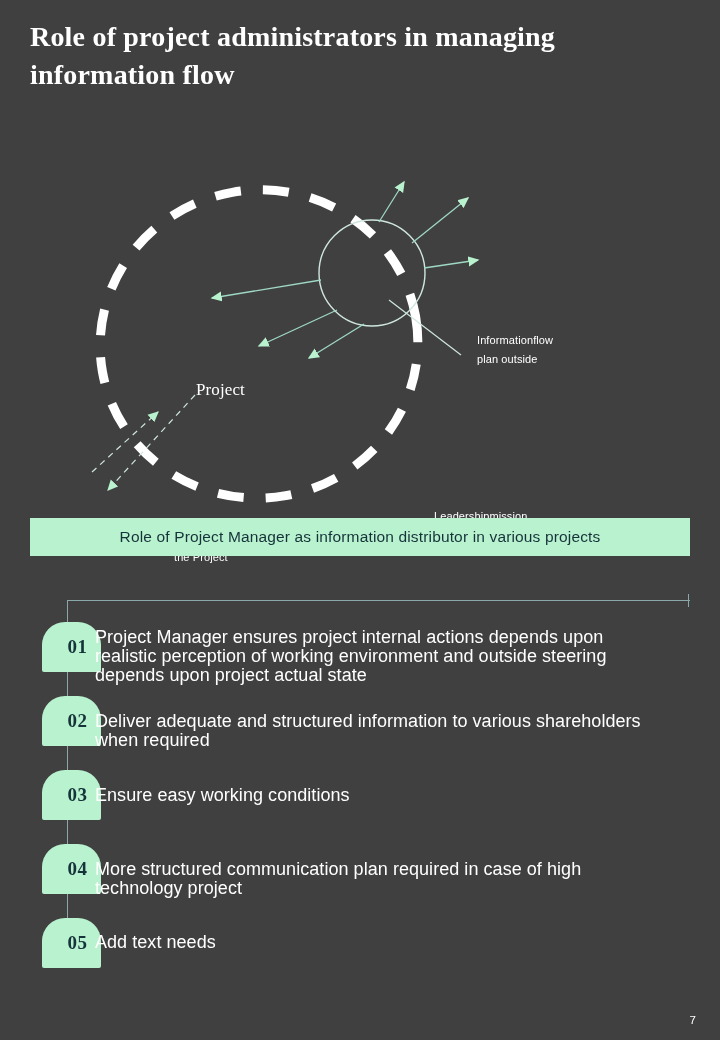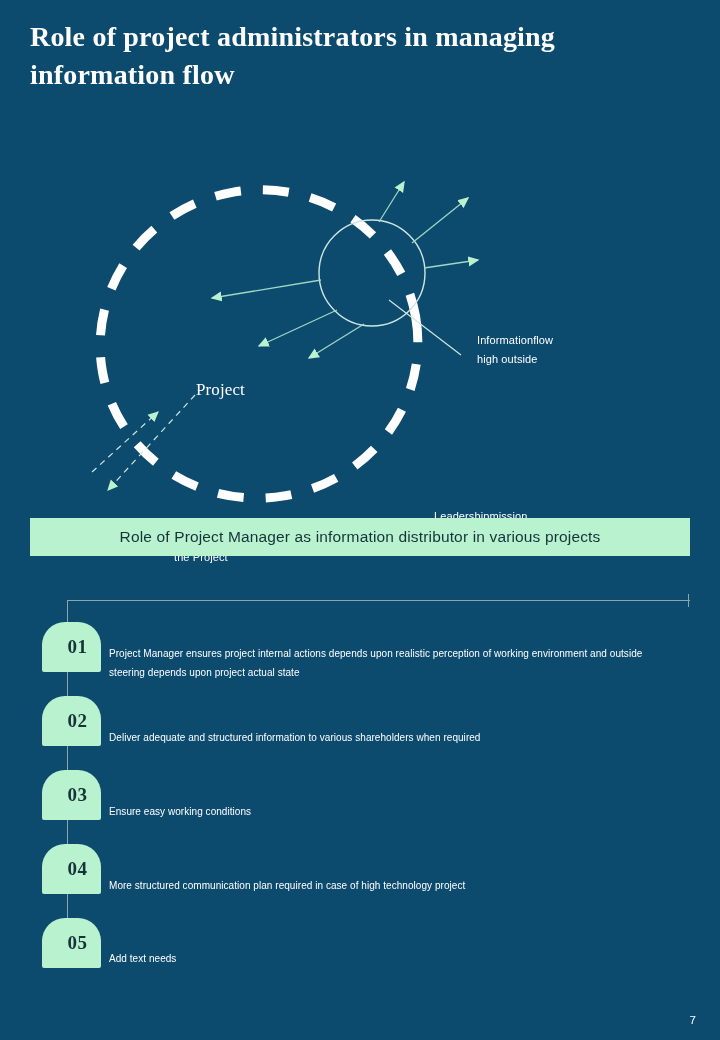--- a/index.html
+++ b/index.html
@@ -10,21 +10,21 @@
   body {
     width: 720px;
     height: 1040px;
     overflow: hidden;
     font-family: "Liberation Sans", sans-serif;
   }
   .slide {
     position: relative;
     width: 720px;
     height: 1040px;
-    background: #0c4a6e;
+    background: #404040;
     overflow: hidden;
   }
 
   
   .title {
     position: absolute;
     left: 30px;
     top: 18px;
     width: 640px;
     font-family: "Liberation Serif", serif;
@@ -132,27 +132,26 @@
     justify-content: center;
     color: #16333a;
     font-family: "Liberation Serif", serif;
     font-weight: bold;
     font-size: 19px;
     letter-spacing: 0.5px;
     padding-left: 12px;
   }
   .itext {
     position: absolute;
-    left: 109px;
+    left: 95px;
     width: 560px;
     color: #ffffff;
-    font-size: 10px;
+    font-size: 18px;
     line-height: 19px;
     letter-spacing: 0.05px;
-    margin-top: 16px;
   }
 
   
   .footer-note {
     position: absolute;
     left: 0;
     top: 1014px;
     width: 720px;
     text-align: center;
     color: #dbe8e6;
@@ -204,21 +203,21 @@
       <line x1="389" y1="150" x2="461" y2="205" stroke="#cfe6e0" stroke-width="1.2"></line>
 
       <line x1="92" y1="322" x2="158" y2="262" stroke="#cfe6e0" stroke-width="1.2" stroke-dasharray="6 5" marker-end="url(#arrowMintSm)"></line>
       <line x1="195" y1="245" x2="108" y2="340" stroke="#cfe6e0" stroke-width="1.2" stroke-dasharray="6 5" marker-end="url(#arrowMintSm)"></line>
     </svg>
 
     <span class="dlabel dlabel-project">Project</span>
 
     <span class="dlabel dlabel-outside">
       <span>Informationflow</span><br>
-      <span>high outside</span>
+      <span>plan outside</span>
     </span>
 
     <span class="dlabel dlabel-leadership">Leadershipmission</span>
 
     <span class="dlabel dlabel-within">
       <span>Informationflow within</span><br>
       <span>the Project</span>
     </span>
   </div>
 

